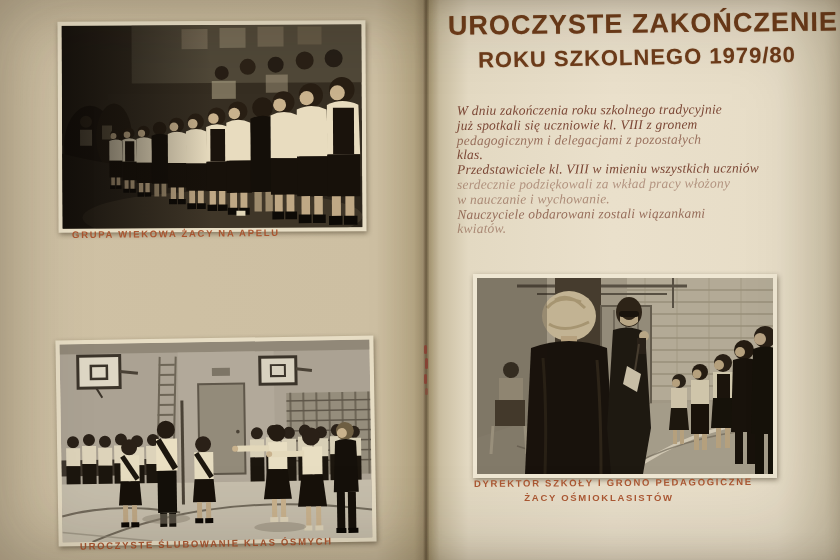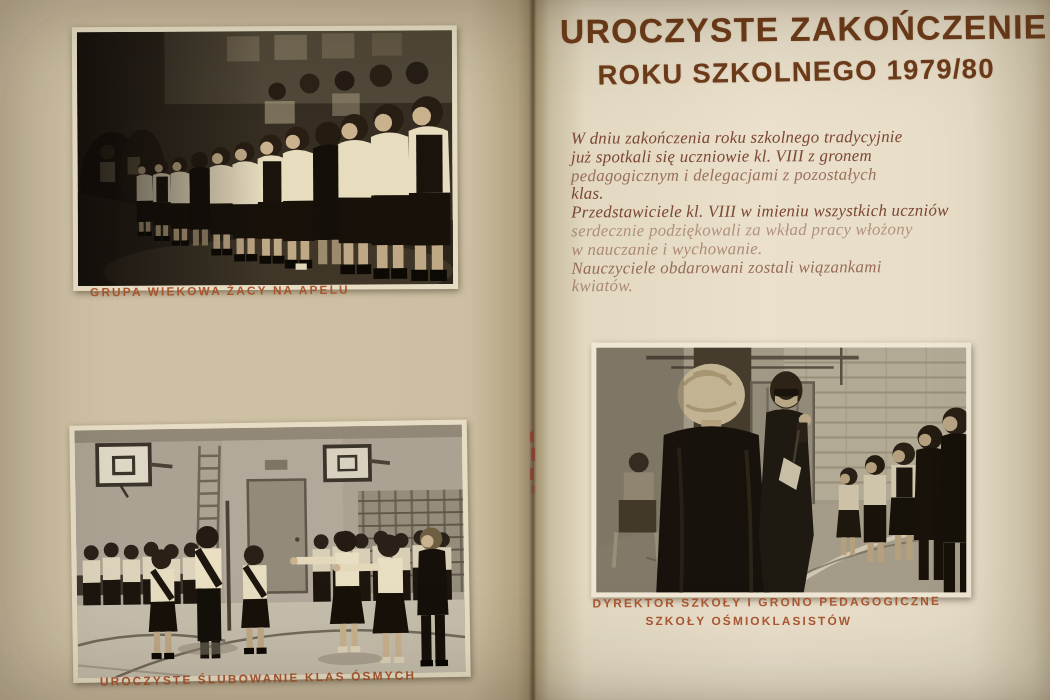--- a/index.html
+++ b/index.html
@@ -467,16 +467,16 @@
           <path d="M2 23 Q14 18 27 23 L29 108 L0 108 Z" fill="#14100a"></path>
           <rect x="4" y="108" width="9" height="40" fill="#14100a"></rect>
             <rect x="17" y="108" width="9" height="40" fill="#14100a"></rect>
         </g>
       </g>
       <rect width="296" height="196" fill="#2a1f12" opacity=".12"></rect>
       <rect width="70" height="196" fill="#1c140c" opacity=".25"></rect>
     </svg>
   </div>
   <div id="cap3a" class="cap">DYREKTOR SZKOŁY I GRONO PEDAGOGICZNE</div>
-  <div id="cap3b" class="cap">SZKOŁY OŚMIOKLASISTÓW</div>
+  <div id="cap3b" class="cap">ŻACY OŚMIOKLASISTÓW</div>
 
   <div id="vignette"></div>
 </div>
 
 </body></html>

